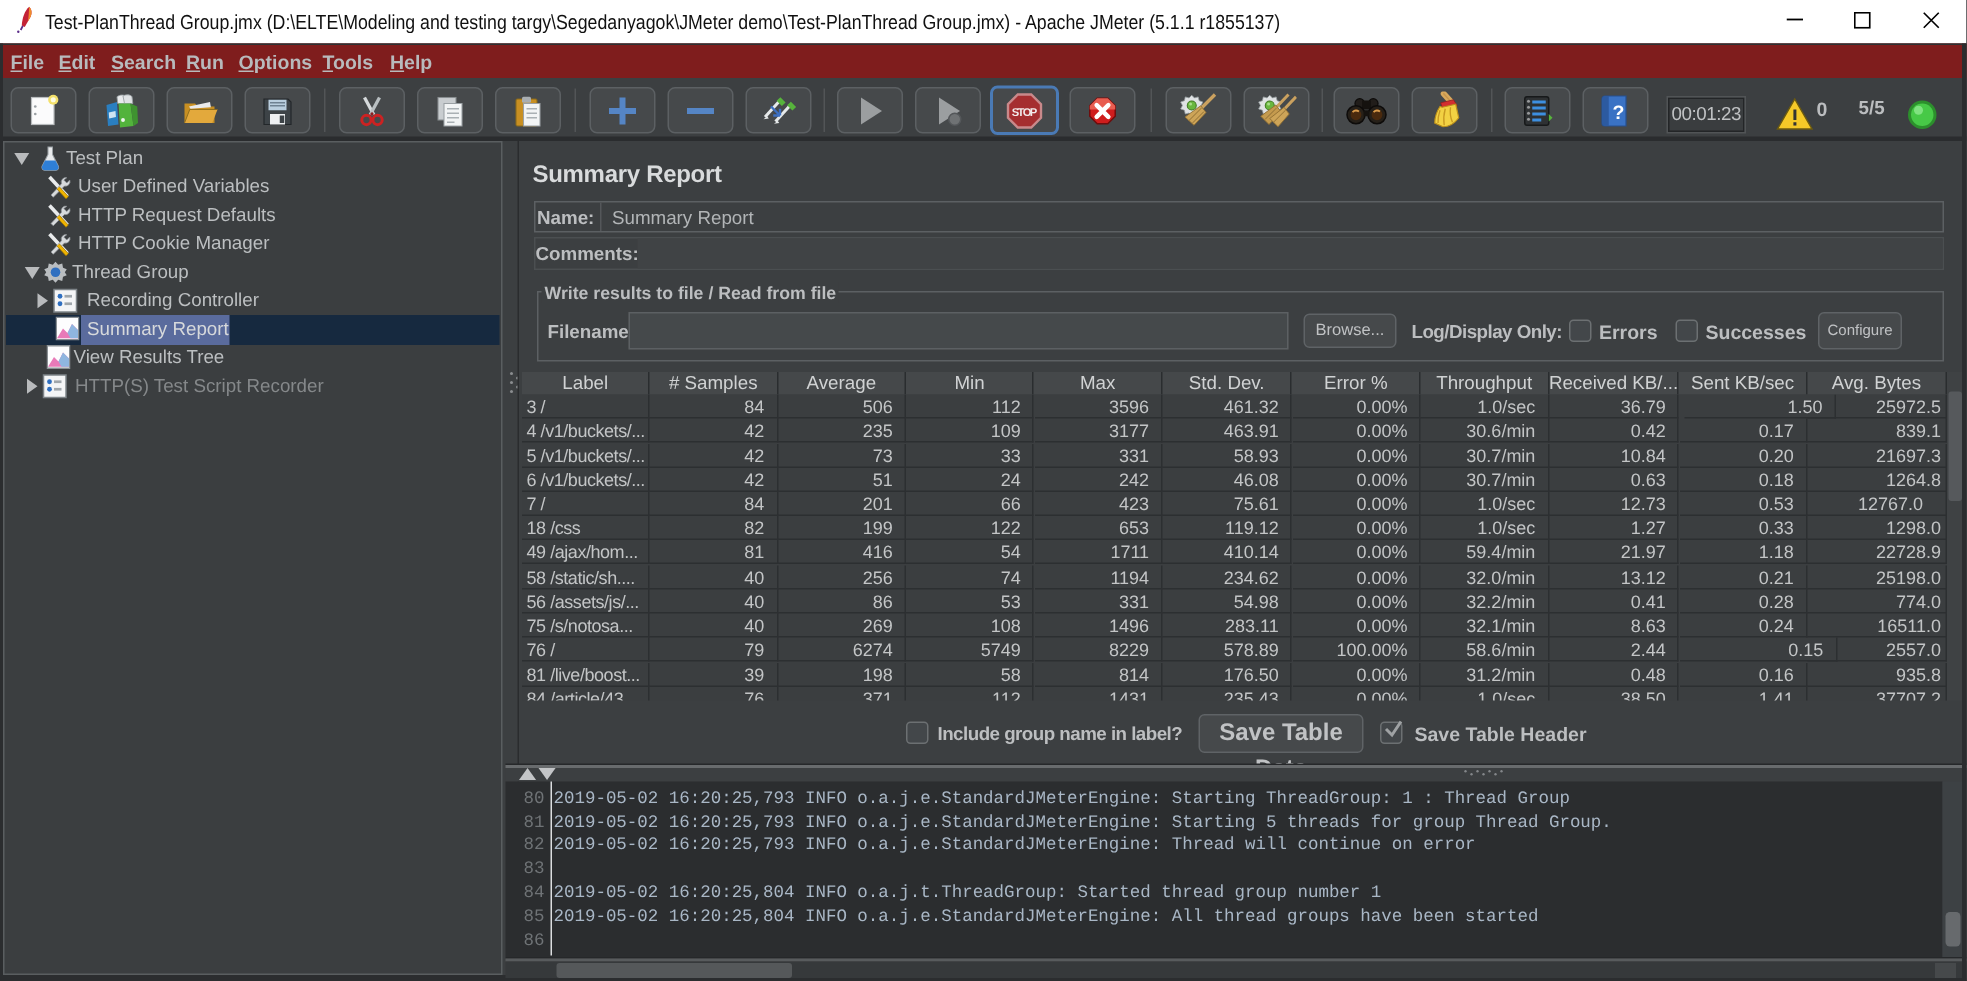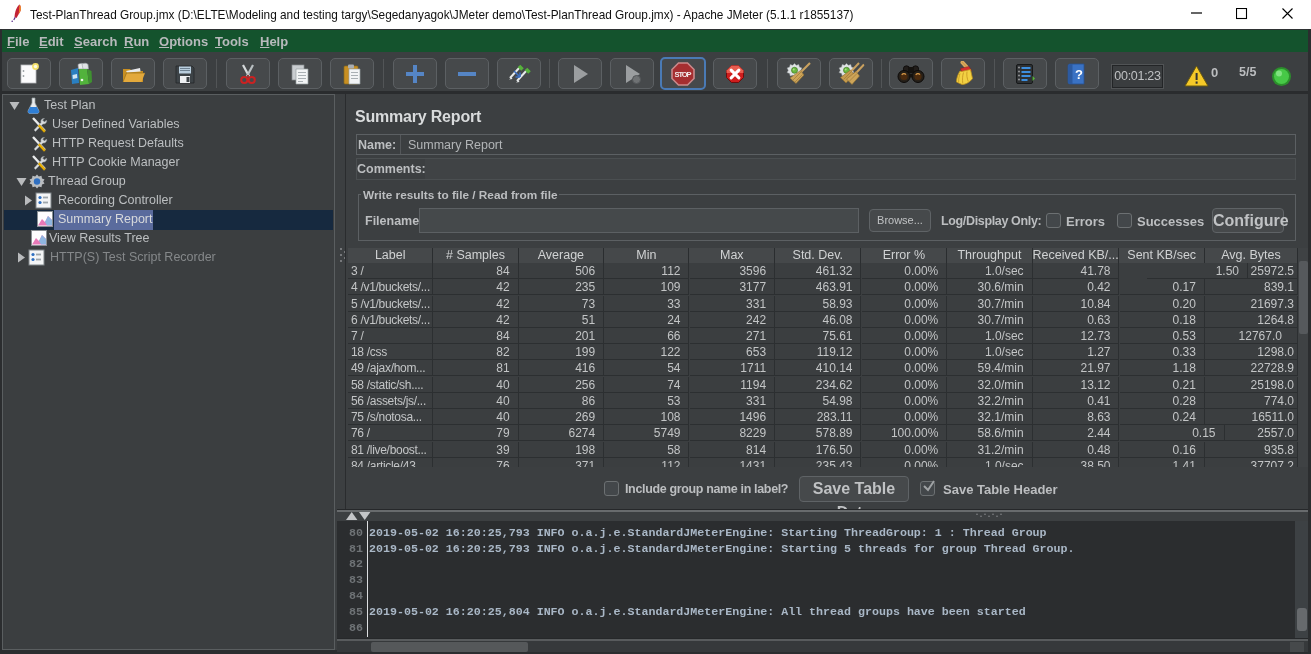--- a/index.html
+++ b/index.html
@@ -6,21 +6,21 @@
 html,body { width:1311px; height:654px; overflow:hidden; background:#3c3f41;
   font-family:"Liberation Sans", sans-serif; position:relative; }
 .abs { position:absolute; }
 
 
 #titlebar { position:absolute; left:0; top:0; width:1311px; height:29px; background:#ffffff; }
 #title-text { position:absolute; left:30px; top:0; height:29px; line-height:29px;
   font-size:13.5px; color:#101010; white-space:nowrap; transform:scaleX(0.8754); transform-origin:0 0; }
 
 
-#menubar { position:absolute; left:0; top:29px; width:1311px; height:23px; background:#14532d; border-top:1.5px solid #2e3133; }
+#menubar { position:absolute; left:0; top:29px; width:1311px; height:23px; background:#7f1d1d; border-top:1.5px solid #2e3133; }
 .menu { position:absolute; top:0; height:23px; line-height:24px; font-size:13px; font-weight:bold; color:#b8babc; }
 .menu u { text-decoration:underline; }
 
 
 #toolbar { position:absolute; left:0; top:52px; width:1311px; height:40px; background:#3c3f41; }
 #toolbar-border { position:absolute; left:0; top:91px; width:1311px; height:3px; background:#2a2c2e; }
 .tbtn { position:absolute; top:6px; width:44px; height:31px; background:#46494b;
   border:1px solid #5c6063; border-radius:5px; }
 .tbtn svg { position:absolute; left:50%; top:50%; transform:translate(-50%,-50%); }
 .tsep { position:absolute; top:7px; width:1px; height:29px; background:#525557; }
@@ -42,21 +42,21 @@
 .hcell { position:absolute; top:0; height:15px; line-height:15px; font-size:12.5px; color:#d0d2d3;
   text-align:center; border-right:1px solid #2a2d2f; white-space:nowrap; overflow:hidden; }
 #tbody { position:absolute; left:348px; top:263px; width:950px; height:204px; overflow:hidden; background:#3b3e40; }
 .cell { position:absolute; height:16px; line-height:16px; font-size:12px; color:#c3c5c6;
   border-right:1px solid #2c2f31; border-bottom:1px solid #2c2f31; white-space:nowrap; overflow:hidden; }
 .num { text-align:right; padding-right:8px; }
 .lab { padding-left:3px; letter-spacing:-0.3px; }
 
 
 #logarea { position:absolute; left:337px; top:521px; width:958px; height:117px; background:#2b2d2f;
-  font-family:"Liberation Mono", monospace; font-size:11.65px;font-weight:bold; }
+  font-family:"Liberation Mono", monospace; font-size:11.65px; }
 .lnum { position:absolute; width:24px; text-align:right; color:#6f7376; line-height:16px; }
 .lline { position:absolute; left:369px; color:#a9b7c6; line-height:16px; white-space:pre; }
 </style>
 </head>
 <body>
 
 <div id="titlebar">
   <svg class="abs" style="left:10px;top:4px" width="13" height="18" viewBox="0 0 13 18">
     <path d="M9.5 0.5 C11 2 11.5 4.5 10.5 7 L6.5 14 L4.5 13 C4.8 8 6.5 3 9.5 0.5 Z" fill="#c32236"></path>
     <path d="M9.5 0.5 C11 2 11.5 4.5 10.5 7 L8.5 10.5 C9.3 7 9.2 3.5 9.5 0.5 Z" fill="#ef8c2d"></path>
@@ -415,21 +415,21 @@
   <div class="abs" style="left:358px;top:194px;width:938px;height:47px;border:1px solid #5c6063"></div>
   <div class="abs lblb" style="left:361px;top:188px;background:#3c3f41;padding:0 2px;font-size:11.8px">Write results to file / Read from file</div>
   <div class="abs lblb" style="left:365px;top:214px;font-size:12.5px">Filename</div>
   <div class="abs" style="left:419px;top:208px;width:440px;height:25px;background:#45494b;border:1px solid #5c6063"></div>
   <div class="btn" style="left:869px;top:209px;width:62px;height:23px;line-height:21px;font-size:11px">Browse...</div>
   <div class="abs lblb" style="left:941px;top:214px;font-size:12.5px;letter-spacing:-0.35px">Log/Display Only:</div>
   <div class="cb" style="left:1046px;top:213px"></div>
   <div class="abs lblb" style="left:1066px;top:214px;font-size:13px">Errors</div>
   <div class="cb" style="left:1117px;top:213px"></div>
   <div class="abs lblb" style="left:1137px;top:214px;font-size:13px">Successes</div>
-  <div class="btn" style="left:1212px;top:208px;width:72px;height:25px;line-height:23px;font-size:16px;font-weight:bold">Configure</div>
+  <div class="btn" style="left:1212px;top:208px;width:56px;height:25px;line-height:23px;font-size:10px;font-weight:normal">Configure</div>
 
   <div id="thead">
   <div class="hcell" style="left:0.0px;width:85.4px">Label</div>
   <div class="hcell" style="left:85.4px;width:85.2px"># Samples</div>
   <div class="hcell" style="left:170.6px;width:85.6px">Average</div>
   <div class="hcell" style="left:256.2px;width:85.3px">Min</div>
   <div class="hcell" style="left:341.5px;width:85.6px">Max</div>
   <div class="hcell" style="left:427.1px;width:86.4px">Std. Dev.</div>
   <div class="hcell" style="left:513.5px;width:85.8px">Error %</div>
   <div class="hcell" style="left:599.3px;width:85.3px">Throughput</div>
@@ -440,22 +440,22 @@
 
   <div id="tbody">
   <div class="cell lab" style="left:0.0px;top:0.0px;width:85.4px">3 /</div>
   <div class="cell num" style="left:85.4px;top:0.0px;width:85.2px">84</div>
   <div class="cell num" style="left:170.6px;top:0.0px;width:85.6px">506</div>
   <div class="cell num" style="left:256.2px;top:0.0px;width:85.3px">112</div>
   <div class="cell num" style="left:341.5px;top:0.0px;width:85.6px">3596</div>
   <div class="cell num" style="left:427.1px;top:0.0px;width:86.4px">461.32</div>
   <div class="cell num" style="left:513.5px;top:0.0px;width:85.8px">0.00%</div>
   <div class="cell num" style="left:599.3px;top:0.0px;width:85.3px">1.0/sec</div>
-  <div class="cell num" style="left:684.6px;top:0.0px;width:86.9px">41.78</div>
-  <div class="cell num" style="left:799px;top:0.0px;width:101px">1.50</div>
+  <div class="cell num" style="left:684.6px;top:0.0px;width:86.9px">36.79</div>
+  <div class="cell num" style="left:775px;top:0.0px;width:101px">1.50</div>
   <div class="cell num" style="padding-right:3px;left:856.9px;top:0.0px;width:93.1px">25972.5</div>
   <div class="cell lab" style="left:0.0px;top:16.2px;width:85.4px">4 /v1/buckets/...</div>
   <div class="cell num" style="left:85.4px;top:16.2px;width:85.2px">42</div>
   <div class="cell num" style="left:170.6px;top:16.2px;width:85.6px">235</div>
   <div class="cell num" style="left:256.2px;top:16.2px;width:85.3px">109</div>
   <div class="cell num" style="left:341.5px;top:16.2px;width:85.6px">3177</div>
   <div class="cell num" style="left:427.1px;top:16.2px;width:86.4px">463.91</div>
   <div class="cell num" style="left:513.5px;top:16.2px;width:85.8px">0.00%</div>
   <div class="cell num" style="left:599.3px;top:16.2px;width:85.3px">30.6/min</div>
   <div class="cell num" style="left:684.6px;top:16.2px;width:86.9px">0.42</div>
@@ -480,21 +480,21 @@
   <div class="cell num" style="left:427.1px;top:48.7px;width:86.4px">46.08</div>
   <div class="cell num" style="left:513.5px;top:48.7px;width:85.8px">0.00%</div>
   <div class="cell num" style="left:599.3px;top:48.7px;width:85.3px">30.7/min</div>
   <div class="cell num" style="left:684.6px;top:48.7px;width:86.9px">0.63</div>
   <div class="cell num" style="left:771.5px;top:48.7px;width:85.4px">0.18</div>
   <div class="cell num" style="padding-right:3px;left:856.9px;top:48.7px;width:93.1px">1264.8</div>
   <div class="cell lab" style="left:0.0px;top:64.9px;width:85.4px">7 /</div>
   <div class="cell num" style="left:85.4px;top:64.9px;width:85.2px">84</div>
   <div class="cell num" style="left:170.6px;top:64.9px;width:85.6px">201</div>
   <div class="cell num" style="left:256.2px;top:64.9px;width:85.3px">66</div>
-  <div class="cell num" style="left:341.5px;top:64.9px;width:85.6px">271</div>
+  <div class="cell num" style="left:341.5px;top:64.9px;width:85.6px">423</div>
   <div class="cell num" style="left:427.1px;top:64.9px;width:86.4px">75.61</div>
   <div class="cell num" style="left:513.5px;top:64.9px;width:85.8px">0.00%</div>
   <div class="cell num" style="left:599.3px;top:64.9px;width:85.3px">1.0/sec</div>
   <div class="cell num" style="left:684.6px;top:64.9px;width:86.9px">12.73</div>
   <div class="cell num" style="left:771.5px;top:64.9px;width:85.4px">0.53</div>
   <div class="cell num" style="padding-right:15px;left:856.9px;top:64.9px;width:93.1px">12767.0</div>
   <div class="cell lab" style="left:0.0px;top:81.2px;width:85.4px">18 /css</div>
   <div class="cell num" style="left:85.4px;top:81.2px;width:85.2px">82</div>
   <div class="cell num" style="left:170.6px;top:81.2px;width:85.6px">199</div>
   <div class="cell num" style="left:256.2px;top:81.2px;width:85.3px">122</div>
@@ -622,20 +622,22 @@
   <div class="abs" style="left:29.5px;top:0px;width:1.4px;height:116px;background:#dcdee0"></div>
   <div class="lnum" style="left:2px;top:3.5px">80</div>
   <div class="lnum" style="left:2px;top:19.5px">81</div>
   <div class="lnum" style="left:2px;top:35.4px">82</div>
   <div class="lnum" style="left:2px;top:51.4px">83</div>
   <div class="lnum" style="left:2px;top:67.3px">84</div>
   <div class="lnum" style="left:2px;top:83.3px">85</div>
   <div class="lnum" style="left:2px;top:99.2px">86</div>
   <div class="lline" style="left:32px;top:3.5px">2019-05-02 16:20:25,793 INFO o.a.j.e.StandardJMeterEngine: Starting ThreadGroup: 1 : Thread Group</div>
   <div class="lline" style="left:32px;top:19.5px">2019-05-02 16:20:25,793 INFO o.a.j.e.StandardJMeterEngine: Starting 5 threads for group Thread Group.</div>
+  <div class="lline" style="left:32px;top:35.4px">2019-05-02 16:20:25,793 INFO o.a.j.e.StandardJMeterEngine: Thread will continue on error</div>
+  <div class="lline" style="left:32px;top:67.3px">2019-05-02 16:20:25,804 INFO o.a.j.t.ThreadGroup: Started thread group number 1</div>
   <div class="lline" style="left:32px;top:83.3px">2019-05-02 16:20:25,804 INFO o.a.j.e.StandardJMeterEngine: All thread groups have been started</div>
 
 </div>
 
 <div class="abs" style="left:1295px;top:521px;width:12.5px;height:117px;background:#3d4144"></div>
 <div class="abs" style="left:1297px;top:608px;width:9.5px;height:23px;background:#676a6d;border-radius:3px"></div>
 
 <div class="abs" style="left:337px;top:638px;width:974px;height:1.4px;background:#26282a"></div>
 <div class="abs" style="left:337px;top:639.4px;width:974px;height:1.4px;background:#585b5d"></div>
 <div class="abs" style="left:337px;top:640.8px;width:974px;height:11.2px;background:#36393b"></div>

